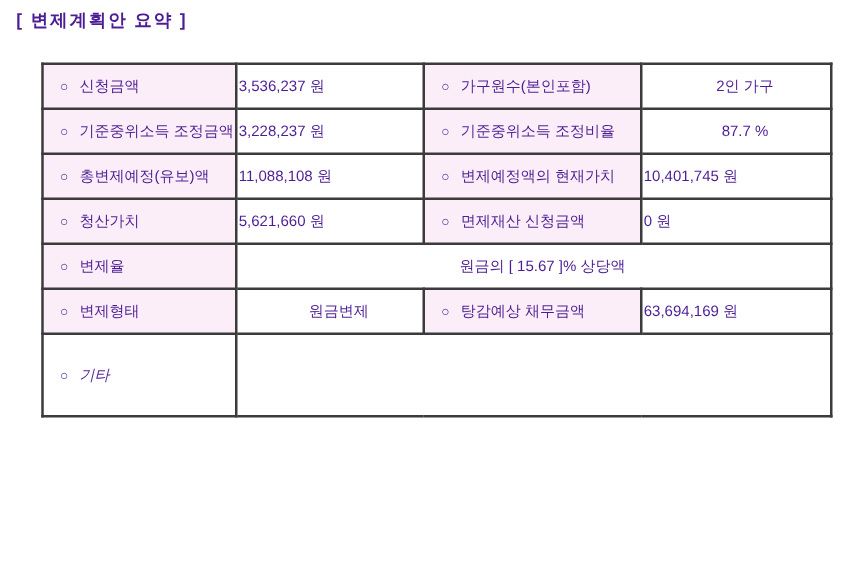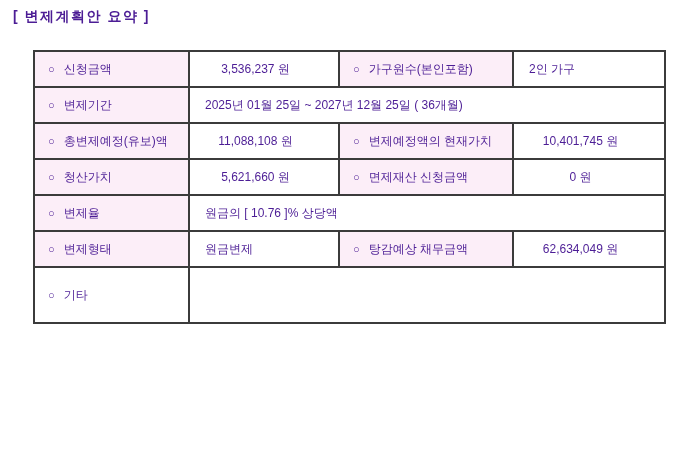--- a/index.html
+++ b/index.html
@@ -31,29 +31,29 @@
     table-layout: fixed;
   }
   table.summary td {
     border: 2px solid #3b3b3b;
     font-size: 12px;
     vertical-align: middle;
     overflow: hidden;
     white-space: nowrap;
   }
   tr.row { height: 36px; }
-  tr.row-tall { height: 56px; }
+  tr.row-tall { height: 66px; font-style: italic; }
   td.label {
     background: #fceef8;
     padding-left: 13px;
   }
   td.label.plain { background: #ffffff; }
   td.value { background: #ffffff; }
-  td.value.v-left  { text-align: left;  padding-left: 15px; }
-  td.value.v-right { text-align: center; padding-right: 18px; }
+  td.value.v-left  { text-align: center;  padding-left: 15px; }
+  td.value.v-right { text-align: left; padding-right: 18px; }
   .bullet {
     display: inline-block;
     margin-right: 9px;
     font-size: 11px;
   }
 </style>
 </head>
 <body>
 
 <div class="screen">
@@ -69,52 +69,54 @@
     </colgroup>
     <tbody>
 
       <tr class="row">
         <td class="label"><span class="bullet">○</span><span>신청금액</span></td>
         <td class="value v-right">3,536,237 원</td>
         <td class="label"><span class="bullet">○</span><span>가구원수(본인포함)</span></td>
         <td class="value v-left">2인 가구</td>
       </tr>
 
+      <tr class="row">
+        <td class="label"><span class="bullet">○</span><span>기준중위소득 조정금액</span></td>
+        <td class="value v-right">3,228,237 원</td>
+        <td class="label"><span class="bullet">○</span><span>기준중위소득 조정비율</span></td>
+        <td class="value v-left">87.7 %</td>
+      </tr>
 
 
 
-      <tr class="row">
-        <td class="label"><span class="bullet">○</span><span>변제기간</span></td>
-        <td class="value v-left" colspan="3">2025년 01월 25일 ~ 2027년 12월 25일 ( 36개월)</td>
-      </tr>
 
       <tr class="row">
         <td class="label"><span class="bullet">○</span><span>총변제예정(유보)액</span></td>
         <td class="value v-right">11,088,108 원</td>
         <td class="label"><span class="bullet">○</span><span>변제예정액의 현재가치</span></td>
         <td class="value v-right">10,401,745 원</td>
       </tr>
 
       <tr class="row">
         <td class="label"><span class="bullet">○</span><span>청산가치</span></td>
         <td class="value v-right">5,621,660 원</td>
         <td class="label"><span class="bullet">○</span><span>면제재산 신청금액</span></td>
         <td class="value v-right">0 원</td>
       </tr>
 
       <tr class="row">
         <td class="label"><span class="bullet">○</span><span>변제율</span></td>
-        <td class="value v-left" colspan="3">원금의 [ 10.76 ]% 상당액</td>
+        <td class="value v-left" colspan="3">원금의 [ 15.67 ]% 상당액</td>
       </tr>
 
       <tr class="row">
         <td class="label"><span class="bullet">○</span><span>변제형태</span></td>
         <td class="value v-left">원금변제</td>
         <td class="label"><span class="bullet">○</span><span>탕감예상 채무금액</span></td>
-        <td class="value v-right">62,634,049 원</td>
+        <td class="value v-right">63,694,169 원</td>
       </tr>
 
       <tr class="row-tall">
         <td class="label plain"><span class="bullet">○</span><span>기타</span></td>
         <td class="value v-left" colspan="3"></td>
       </tr>
 
     </tbody>
   </table>
 </div>

